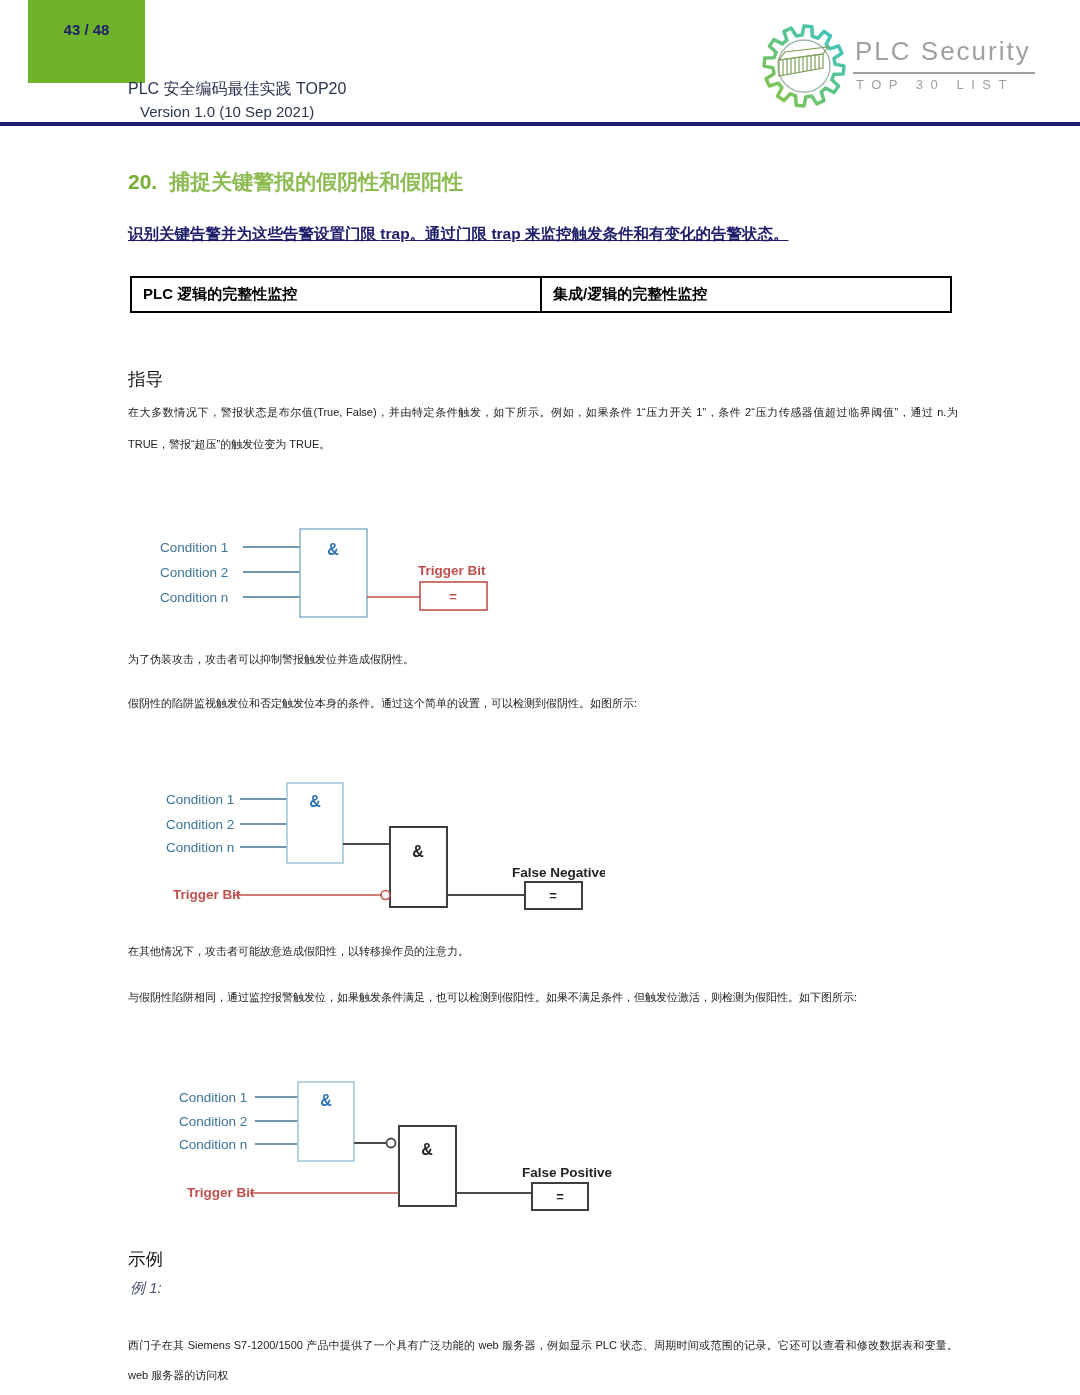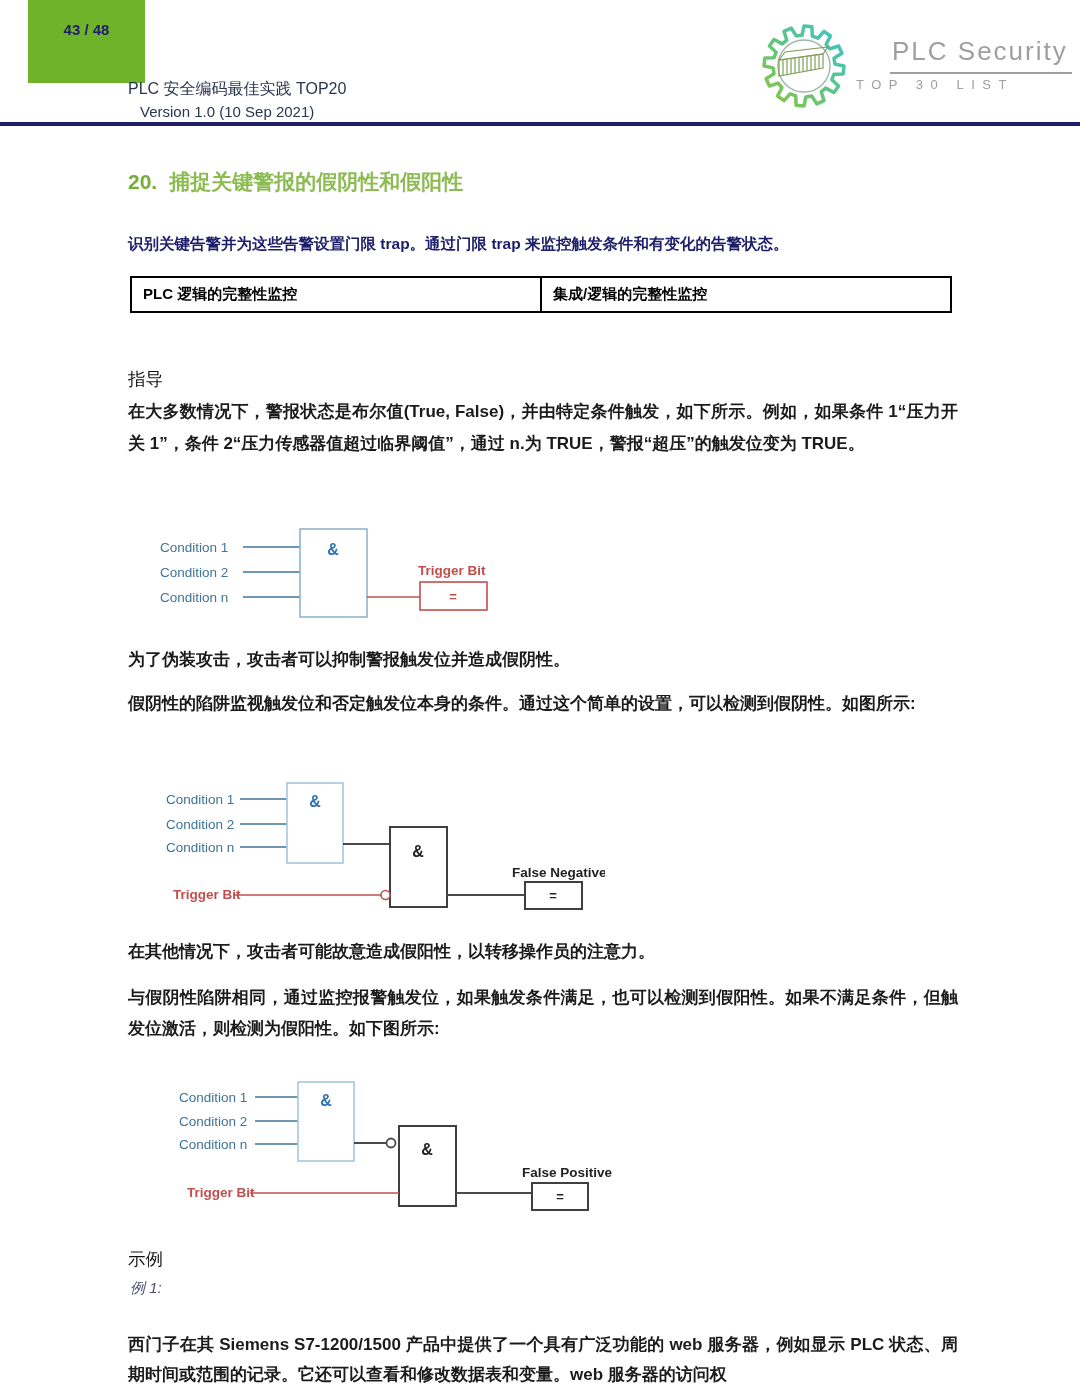--- a/index.html
+++ b/index.html
@@ -25,39 +25,39 @@
   .doc-title{left:128px;top:79px;font-size:16px;color:var(--header-ink);}
   .version{left:140px;top:103px;font-size:15px;color:var(--header-ink);}
   .rule{left:0;top:122px;width:1080px;height:4px;background:var(--navy);}
 
   .logo-wordmark{
     left:853px;top:36px;
     font-size:26px;letter-spacing:2px;
     color:var(--logo-gray);
     border-bottom:2px solid var(--logo-gray);
     padding:0 4px 5px 2px;
-    margin-left:37px;
   }
   .logo-sub{
     left:856px;top:77px;
     font-size:13px;letter-spacing:7.5px;
     color:var(--logo-gray);
     white-space:nowrap;
   }
 
   
   .sec-title{left:128px;top:168px;font-size:21px;font-weight:700;}
   .sec-num{color:var(--green-dark);margin-right:12px;}
   .sec-text{color:var(--green-title);}
 
   .intro{
-    left:128px;top:229px;width:830px;
+    left:128px;top:219px;width:830px;
     font-size:15.5px;line-height:29px;
     color:var(--navy);font-weight:600;
     text-align:justify;
+    text-decoration:underline;
   }
   .intro b{font-weight:800;}
 
   
   .tbl{
     left:130px;top:276px;width:822px;
     border-collapse:collapse;
     font-size:15px;font-weight:700;
     table-layout:fixed;
   }
@@ -68,22 +68,22 @@
   .tbl th:first-child{border-right:4px solid #fff;width:407px;}
   .tbl td{
     background:#fff;color:#000;
     padding:5px 11px;border:2px solid #000;height:23px;margin-top:40px;
   }
 
   
   .h2{font-size:17.5px;font-weight:400;color:#121212;}
   .para{
     left:128px;width:830px;
-    font-size:17px;line-height:31px;
-    color:var(--ink);text-align:justify;font-weight:bold;
+    font-size:11px;line-height:31px;
+    color:var(--ink);text-align:justify;
   }
   .example-label{
     left:130px;top:1279px;
     font-size:15px;font-style:italic;color:var(--slate);
   }
 
   
   .lbl{fill:var(--steel);font-size:13.5px;}
   .amp-b{fill:var(--blue);font-weight:700;font-size:16px;}
   .amp-d{fill:#222;font-weight:700;font-size:16px;}

